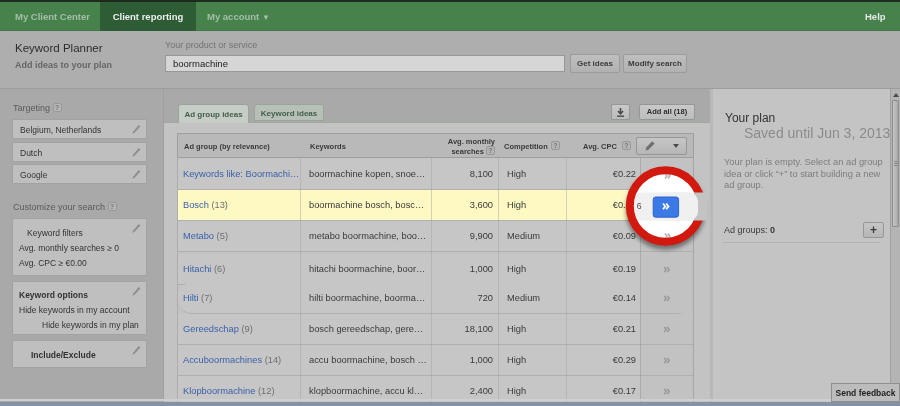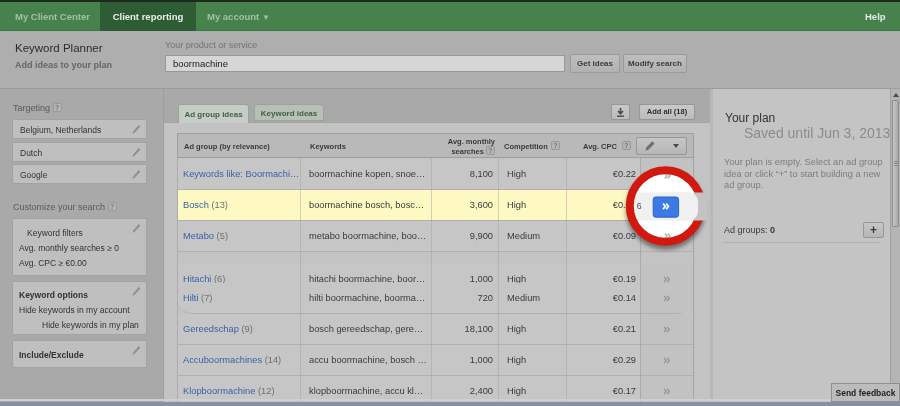--- a/index.html
+++ b/index.html
@@ -107,21 +107,21 @@
 </div>
 <div class="bigbox abs" style="top:281px; height:54px;">
   <div class="sidetext" style="position:absolute;left:6px;top:8px;font-weight:bold;">Keyword options</div>
   <div class="sidetext" style="position:absolute;left:6px;top:23px;">Hide keywords in my account</div>
   <div class="sidetext" style="position:absolute;left:6px;top:38px;padding-left:23px;">Hide keywords in my plan</div>
   <svg class="pencil" style="right:4px;top:4px;" width="11" height="11" viewBox="0 0 11 11">
       <path d="M1.5 9.7 L3.4 9.1 L9.4 2.5 L7.7 0.9 L2 7.7 Z" fill="#8f8f8f"></path>
     </svg>
 </div>
 <div class="bigbox abs" style="top:340px; height:28px;">
-  <div class="sidetext" style="position:absolute;left:6px;top:9px;font-weight:bold;">Include/Exclude</div>
+  <div class="sidetext" style="position:absolute;left:18px;top:9px;font-weight:bold;">Include/Exclude</div>
   <svg class="pencil" style="right:4px;top:4px;" width="11" height="11" viewBox="0 0 11 11">
       <path d="M1.5 9.7 L3.4 9.1 L9.4 2.5 L7.7 0.9 L2 7.7 Z" fill="#8f8f8f"></path>
     </svg>
 </div>
 
 <div id="panel" class="abs"></div>
 <div class="abs" style="left:163px; top:89px; width:1px; height:317px; background:#9f9f9f;"></div>
 <div id="tabline" class="abs"></div>
 <div class="tab" style="left:178px; width:71px; background:#c6cdc6; border-bottom:0;">Ad group ideas</div>
 <div class="tab" style="left:254px; width:70px; background:#b7c0b7; height:17px; line-height:17px;">Keyword ideas</div>
@@ -170,21 +170,21 @@
       <span class="c1"><span class="link">Metabo</span> <span class="cnt">(5)</span></span>
       <span class="c2">metabo boormachine, boo…</span>
       <span class="c3">9,900</span>
       <span class="c4">Medium</span>
       <span class="c5">€0.09</span>
       <span class="cc"></span>
       <svg class="chv" width="12" height="12" viewBox="0 0 12 12" style="position:absolute;left:484px;top:10px;">
         <path d="M3.2 2.9 L5.2 5.5 L3.2 8.1 M6.2 2.9 L8.2 5.5 L6.2 8.1" stroke="#979797" stroke-width="1.5" fill="none"></path>
       </svg>
     </div>
-  <div class="row" style="top:131px;text-decoration:underline;">
+  <div class="row" style="top:121px;text-decoration:underline;">
       <span class="c1"><span class="link">Hitachi</span> <span class="cnt">(6)</span></span>
       <span class="c2">hitachi boormachine, boor…</span>
       <span class="c3">1,000</span>
       <span class="c4">High</span>
       <span class="c5">€0.19</span>
       <span class="cc"></span>
       <svg class="chv" width="12" height="12" viewBox="0 0 12 12" style="position:absolute;left:484px;top:10px;">
         <path d="M3.2 2.9 L5.2 5.5 L3.2 8.1 M6.2 2.9 L8.2 5.5 L6.2 8.1" stroke="#979797" stroke-width="1.5" fill="none"></path>
       </svg>
     </div>

